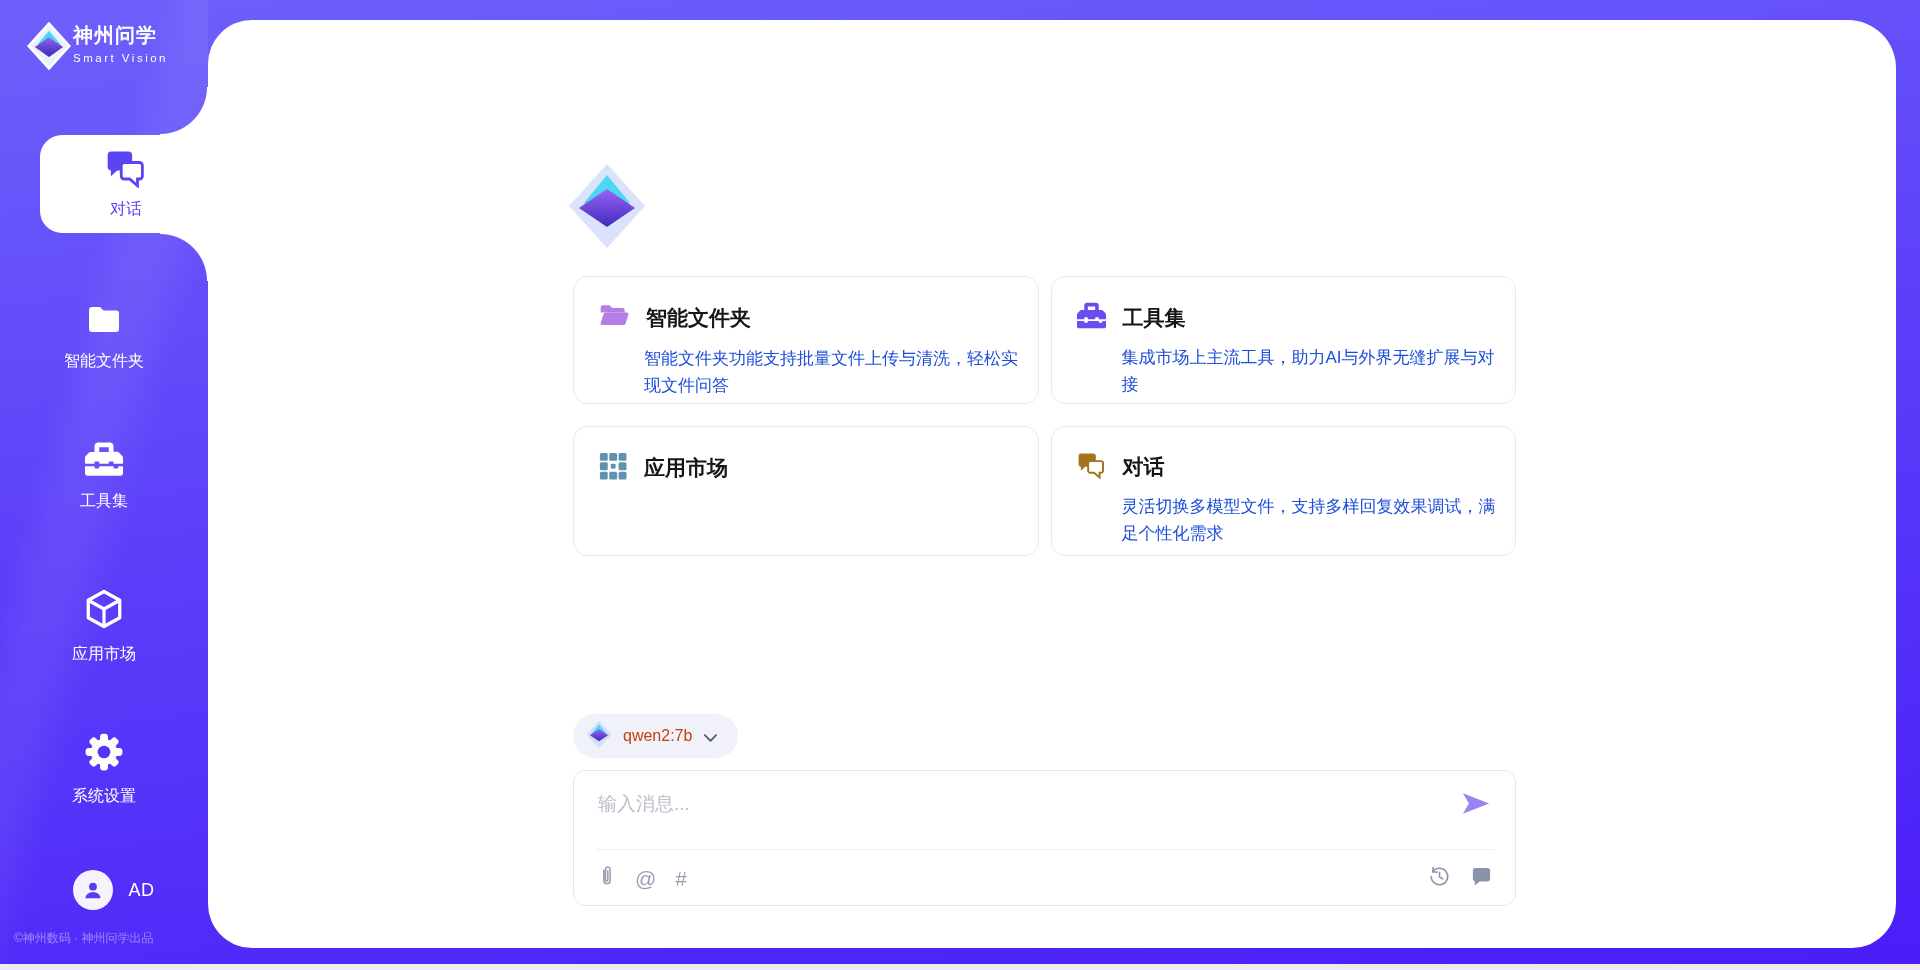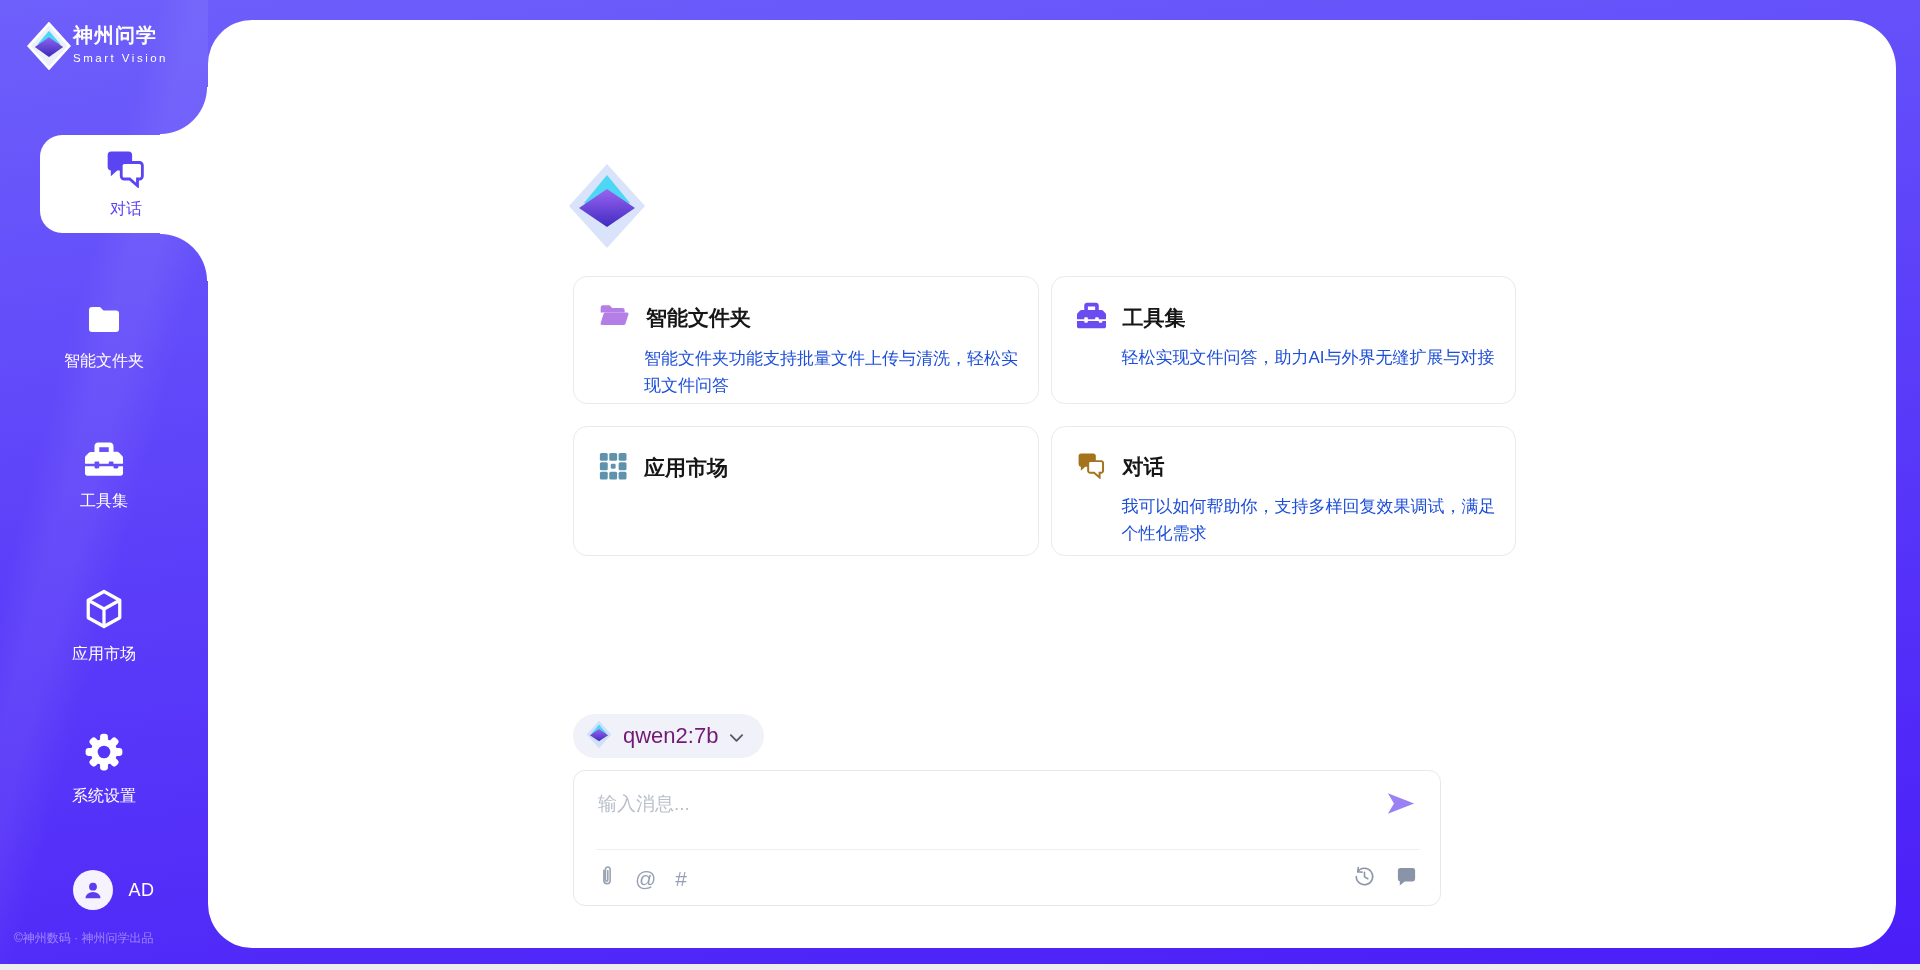--- a/index.html
+++ b/index.html
@@ -56,25 +56,25 @@
     padding:24px 18px 20px 24px; cursor:pointer;
   }
   .card-head { display:flex; align-items:center; gap:16px; }
   .card-title { font-size:21px; font-weight:700; color:#161616; }
   .card-desc { margin:10px 0 0 46px; font-size:17px; line-height:1.6; color:#1d4ed8; }
   
   .model-pill {
     position:absolute; left:0; top:694px; height:44px; display:inline-flex; align-items:center; gap:11px;
     background:#f1f2f9; border-radius:22px; padding:0 20px 0 13px; cursor:pointer;
   }
-  .model-name { font-size:22px; color:#701a75; }
+  .model-name { font-size:16px; color:#c2410c; }
   .model-pill .chev { color:#555a66; margin-top:3px; }
   
   .composer {
-    position:absolute; left:0; top:750px; width:868px; height:136px;
+    position:absolute; left:0; top:750px; width:943px; height:136px;
     border:1.5px solid #e7e8ee; border-radius:12px; background:#fff;
     padding:16px 22px 12px 24px;
   }
   .composer-top { display:flex; align-items:flex-start; justify-content:space-between; height:62px; }
   .composer-input { border:none; outline:none; flex:1; font-size:19px; color:#333; padding-top:6px; font-family:inherit; background:transparent; }
   .composer-input::placeholder { color:#b9bfca; }
   .send-btn { border:none; background:none; cursor:pointer; color:#9b82f4; padding:4px 2px; }
   .composer-divider { border-top:1px solid #edeff3; margin:0 -2px; }
   .composer-bottom { display:flex; align-items:center; justify-content:space-between; margin-top:14px; }
   .tool-group { display:flex; align-items:center; gap:19px; }
@@ -219,21 +219,21 @@
 
       <div class="card">
         <div class="card-head">
           <span>
             <svg width="31" height="29" viewBox="0 0 512 512" color="#6a4cf1">
                 <path fill="currentColor" d="M502.6 214.6l-45.3-45.3c-6-6-14.1-9.4-22.6-9.4H384V80c0-26.5-21.5-48-48-48H176c-26.5 0-48 21.5-48 48v80H77.3c-8.5 0-16.6 3.4-22.6 9.4L9.4 214.6c-6 6-9.4 14.1-9.4 22.6V320h128v-16c0-8.8 7.2-16 16-16h32c8.8 0 16 7.2 16 16v16h128v-16c0-8.8 7.2-16 16-16h32c8.8 0 16 7.2 16 16v16h128v-82.7c0-8.5-3.4-16.7-9.4-22.7zM320 160H192V96h128v64zM448 352v16c0 8.8-7.2 16-16 16h-32c-8.8 0-16-7.2-16-16v-16H192v16c0 8.8-7.2 16-16 16h-32c-8.8 0-16-7.2-16-16v-16H0v96c0 17.7 14.3 32 32 32h448c17.7 0 32-14.3 32-32v-96H448z"></path>
               </svg>
           </span>
           <span class="card-title">工具集</span>
         </div>
-        <div class="card-desc">轻松实现文件问答，助力AI与外界无缝扩展与对接</div>
+        <div class="card-desc">集成市场上主流工具，助力AI与外界无缝扩展与对接</div>
       </div>
 
       <div class="card">
         <div class="card-head">
           <span>
             <svg width="30" height="30" viewBox="0 0 32 32" color="#5f93ad">
               <g fill="currentColor">
                 <rect x="2" y="2" width="8.4" height="8.4" rx="1.6"></rect>
                   <rect x="12" y="2" width="8.4" height="8.4" rx="1.6"></rect>
                   <rect x="22" y="2" width="8.4" height="8.4" rx="1.6"></rect>
@@ -253,21 +253,21 @@
       <div class="card">
         <div class="card-head">
           <span>
             <svg width="31" height="28" viewBox="0 0 36 32" color="#a5731c">
               <path fill="currentColor" d="M6 2.5h14a3 3 0 0 1 3 3v9.5a3 3 0 0 1-3 3h-9.2L5.6 22.8V18a3 3 0 0 1-2.6-3V5.5a3 3 0 0 1 3-3Z"></path>
               <path fill="#ffffff" stroke="currentColor" stroke-width="2.3" d="M16.5 11.5h12.5a2.4 2.4 0 0 1 2.4 2.4v8.7a2.4 2.4 0 0 1-2.4 2.4h-1.6v5.5l-6.4-5.5h-4.5a2.4 2.4 0 0 1-2.4-2.4v-8.7a2.4 2.4 0 0 1 2.4-2.4Z"></path>
             </svg>
           </span>
           <span class="card-title">对话</span>
         </div>
-        <div class="card-desc">我可以如何帮助你，支持多样回复效果调试，满足个性化需求</div>
+        <div class="card-desc">灵活切换多模型文件，支持多样回复效果调试，满足个性化需求</div>
       </div>
     </div>
 
     <div class="model-pill">
       <span>
         <svg width="26" height="29" viewBox="0 0 80 88">
           <defs>
               <linearGradient id="mg1" x1="0" y1="0" x2="0" y2="1">
             <stop offset="0" stop-color="#9b63f2"></stop>
                 <stop offset="1" stop-color="#3f2cc0"></stop>

